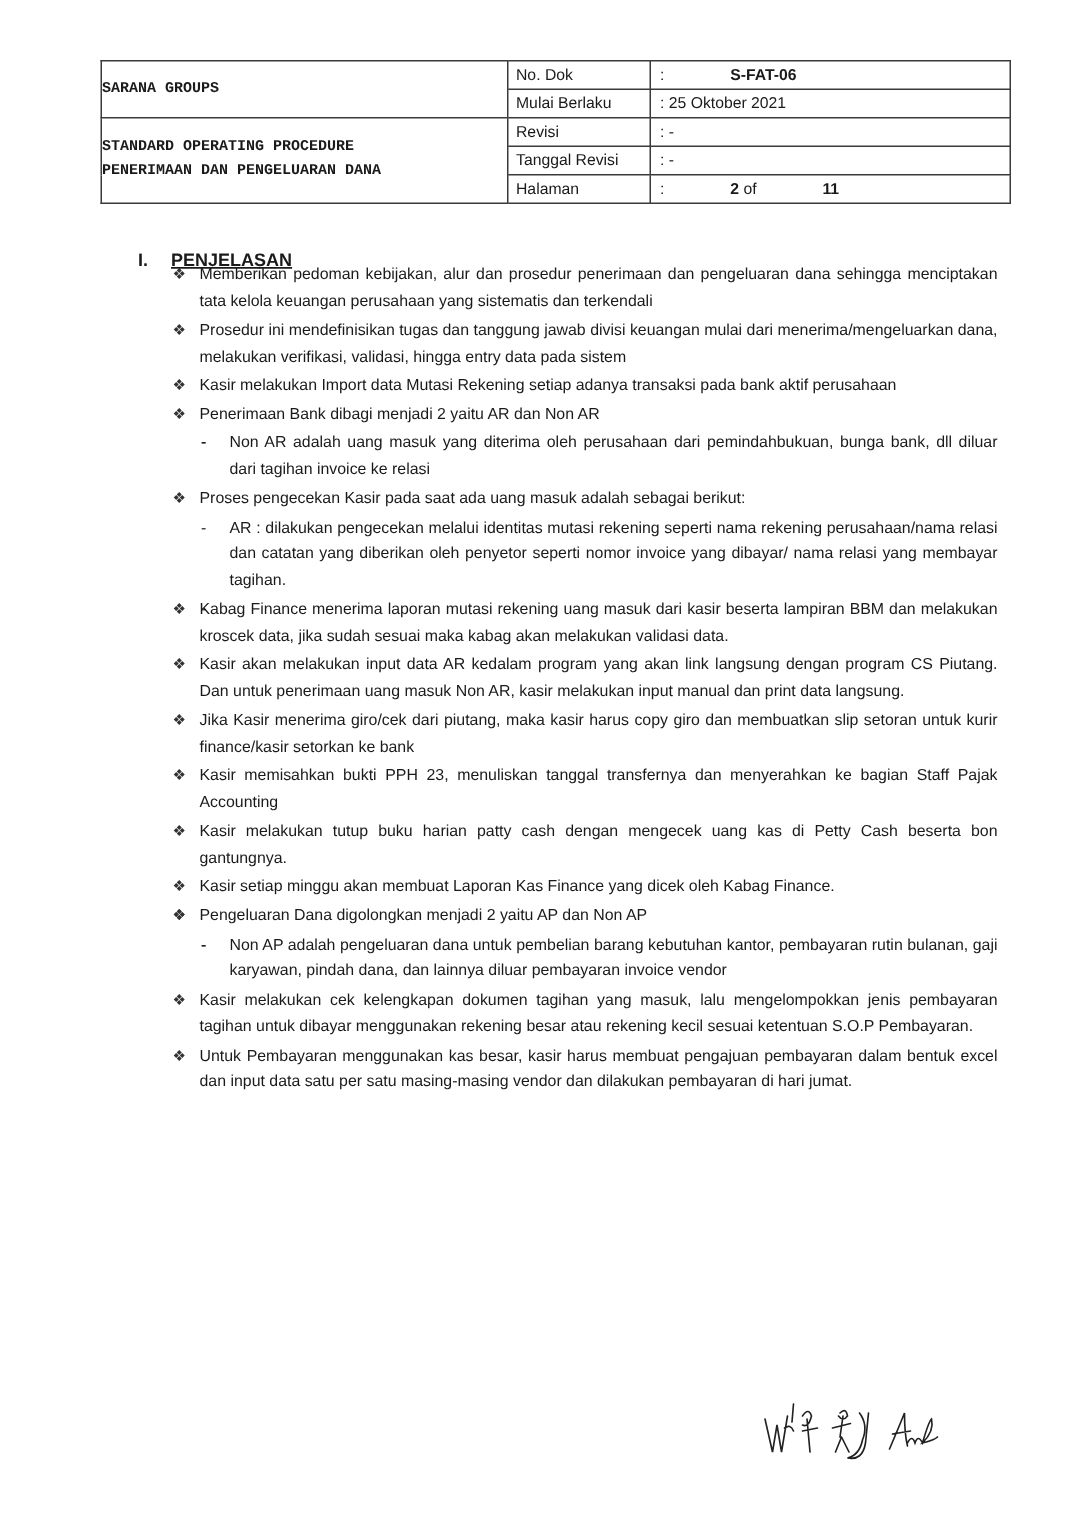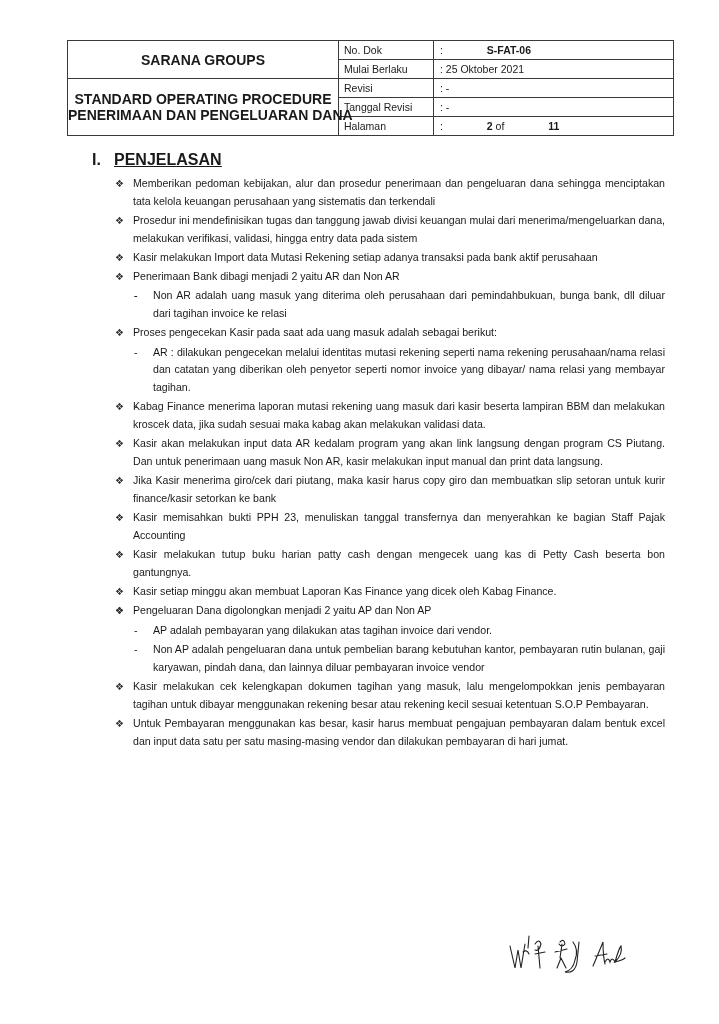--- a/index.html
+++ b/index.html
@@ -11,28 +11,28 @@
   .header-table {
     position: absolute; left: 67px; top: 40px; width: 606px; height: 94px;
     border-collapse: collapse; table-layout: fixed;
     font-size: 10.5px;
   }
   .header-table td {
     border: 1px solid #3a3a3a; padding: 0 0 0 5px; height: 18px;
     vertical-align: middle; white-space: nowrap;
   }
   .header-table td.org, .header-table td.doc-title {
-    text-align: center; font-weight: bold; padding: 0; font-size: 14px;
+    font-weight: bold; padding: 0; font-size: 10px; font-family: Liberation Mono, monospace;
   }
   .header-table td.doc-title { line-height: 16px; }
   .header-table td.val { padding-left: 6px; }
   .bold { font-weight: bold; margin-left: 41px; }
 
   .section-heading {
-    position: absolute; left: 92px; top: 151px; font-size: 16px; font-weight: bold; text-decoration: underline;
+    position: absolute; left: 92px; top: 166px; font-size: 12px; font-weight: bold; text-decoration: underline;
   }
   .section-heading .num { display: inline-block; width: 22px; }
   .section-heading .title { text-decoration: underline; }
 
   .content {
     position: absolute; left: 115px; top: 175px; width: 550px;
     font-size: 10.6px; line-height: 17.8px;
   }
   .bullet { position: relative; padding-left: 18px; text-align: justify; margin-bottom: 1.4px; }
   .bullet .glyph {
@@ -98,21 +98,21 @@
     <div class="sub"><span class="dash">-</span><span>AR : dilakukan pengecekan melalui identitas mutasi rekening seperti nama rekening perusahaan/nama relasi dan catatan yang diberikan oleh penyetor seperti nomor invoice yang dibayar/ nama relasi yang membayar tagihan.</span></div>
     <div class="sub"><span class="dash">-</span></div>
     <div class="bullet"><span class="glyph">❖</span><span>Kabag Finance menerima laporan mutasi rekening uang masuk dari kasir beserta lampiran BBM dan melakukan kroscek data, jika sudah sesuai maka kabag akan melakukan validasi data.</span></div>
     <div class="bullet"><span class="glyph">❖</span><span>Kasir akan melakukan input data AR kedalam program yang akan link langsung dengan program CS Piutang. Dan untuk penerimaan uang masuk Non AR, kasir melakukan input manual dan print data langsung.</span></div>
     <div class="bullet"><span class="glyph">❖</span><span>Jika Kasir menerima giro/cek dari piutang, maka kasir harus copy giro dan membuatkan slip setoran untuk kurir finance/kasir setorkan ke bank</span></div>
     <div class="bullet"><span class="glyph">❖</span><span>Kasir memisahkan bukti PPH 23, menuliskan tanggal transfernya dan menyerahkan ke bagian Staff Pajak Accounting</span></div>
     <div class="bullet"><span class="glyph">❖</span><span>Kasir melakukan tutup buku harian patty cash dengan mengecek uang kas di Petty Cash beserta bon gantungnya.</span></div>
     <div class="bullet"><span class="glyph">❖</span><span>Kasir setiap minggu akan membuat Laporan Kas Finance yang dicek oleh Kabag Finance.</span></div>
     <div class="bullet"><span class="glyph">❖</span></div>
     <div class="bullet"><span class="glyph">❖</span><span>Pengeluaran Dana digolongkan menjadi 2 yaitu AP dan Non AP</span></div>
-    <div class="sub"><span class="dash">-</span><span>AP adalah pembayaran yang dilakukan atas tagihan invoice dari vendor.</span></div>
+    <div class="sub"><span class="dash">-</span></div>
     <div class="sub"><span class="dash">-</span><span>Non AP adalah pengeluaran dana untuk pembelian barang kebutuhan kantor, pembayaran rutin bulanan, gaji karyawan, pindah dana, dan lainnya diluar pembayaran invoice vendor</span></div>
     <div class="bullet"><span class="glyph">❖</span><span>Kasir melakukan cek kelengkapan dokumen tagihan yang masuk, lalu mengelompokkan jenis pembayaran tagihan untuk dibayar menggunakan rekening besar atau rekening kecil sesuai ketentuan S.O.P Pembayaran.</span></div>
     <div class="bullet"><span class="glyph">❖</span><span>Untuk Pembayaran menggunakan kas besar, kasir harus membuat pengajuan pembayaran dalam bentuk excel dan input data satu per satu masing-masing vendor dan dilakukan pembayaran di hari jumat.</span></div>
   </div>
 
 <svg class="signature" viewBox="0 0 140 45">
   <g fill="none" stroke="#222" stroke-width="1.1" stroke-linecap="round">
     <path d="M5 14 L10 36 L13 18 L16 36 L20 12 M18 20 q4 -3 6 2 M24 4 l-1 12"></path>
     <path d="M30 12 q4 -6 6 0 q-2 8 -6 6 M33 14 l2 22 M30 22 l10 -2"></path>
     <path d="M55 10 q4 -4 5 2 q-3 4 -6 0 M57 12 l-2 14 M50 20 l12 -3 M56 26 l-4 10 M56 26 l5 10"></path>

